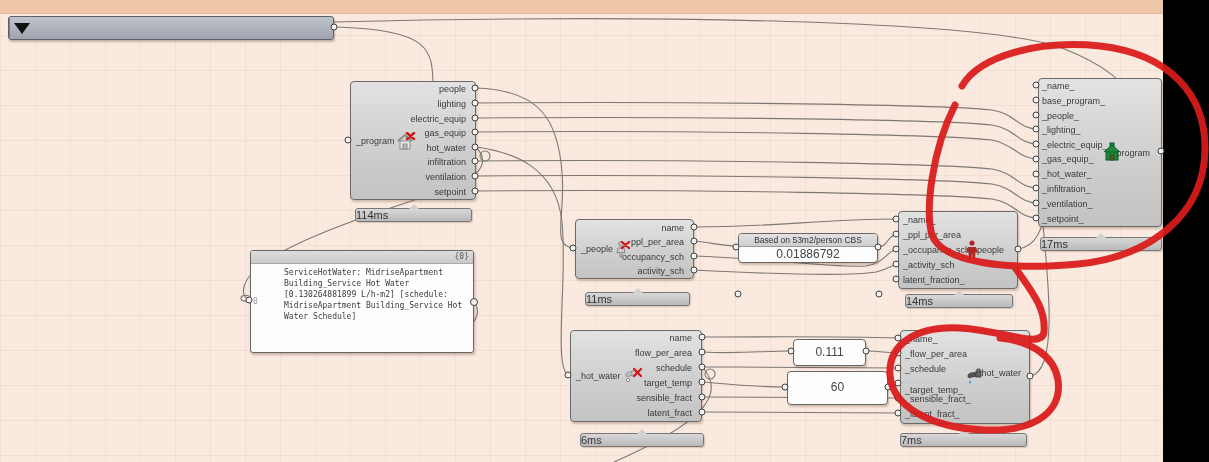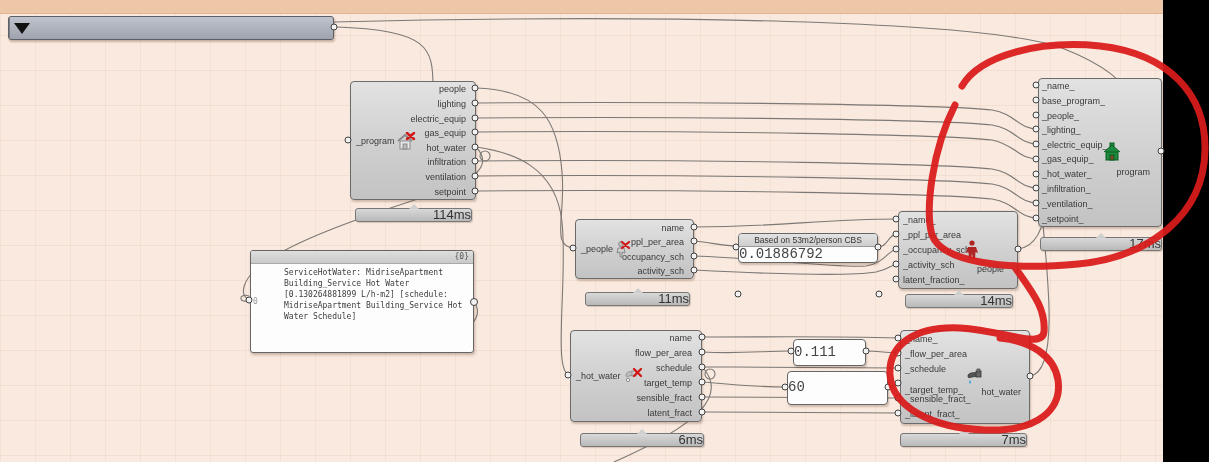--- a/index.html
+++ b/index.html
@@ -11,32 +11,32 @@
       #f9e9de;}
   .topstrip{position:absolute;left:0;top:0;width:100%;height:13px;background:#eec6a8;border-bottom:1px solid #e3b394;}
   svg.layer{position:absolute;left:0;top:0;pointer-events:none;}
   
   .comp{position:absolute;background:linear-gradient(180deg,#e2e2e2,#cfcfcf 55%,#c3c3c3);
     border:1px solid #6b6b6b;border-radius:4px;box-shadow:1px 2px 2px rgba(90,50,30,.25);}
   .port{position:absolute;height:12px;line-height:12px;font-size:9px;color:#3a3a3a;white-space:nowrap;}
   .port.o{text-align:right;}
   .port.ri{text-align:left;}
   .cicon{position:absolute;}
-  .complabel{position:absolute;font-size:9px;color:#3a3a3a;height:12px;line-height:12px;white-space:nowrap;margin-top:19px;}
+  .complabel{position:absolute;font-size:9px;color:#3a3a3a;height:12px;line-height:12px;white-space:nowrap;}
   
   .timer{position:absolute;background:linear-gradient(180deg,#d8d8d8,#b9b9b9);border:1px solid #777;
-    border-radius:3px;font-size:13px;color:#333;text-align:right;line-height:12px;box-shadow:1px 1px 1px rgba(90,50,30,.2);}
+    border-radius:3px;font-size:11px;color:#333;text-align:left;line-height:12px;box-shadow:1px 1px 1px rgba(90,50,30,.2);}
   .timer .notch{position:absolute;left:50%;top:-5px;margin-left:-5px;width:0;height:0;
     border-left:5px solid transparent;border-right:5px solid transparent;border-bottom:5px solid #cfcfcf;}
   
   .panel{position:absolute;background:#fdfdfd;border:1px solid #666;border-radius:4px;overflow:hidden;
     box-shadow:1px 2px 2px rgba(90,50,30,.25);}
   .panel .phead{background:linear-gradient(180deg,#e3e3e3,#cecece);border-bottom:1px solid #999;
     font-size:8.5px;color:#333;text-align:center;line-height:12px;height:12px;}
-  .panel .pval{font-family:Liberation Mono, monospace;font-size:14px;color:#444;text-align:left;}
+  .panel .pval{font-family:Liberation Sans, sans-serif;font-size:12px;color:#444;text-align:center;}
   .textpanel{position:absolute;background:#fdfdfd;border:1px solid #666;border-radius:3px;overflow:hidden;
     box-shadow:1px 2px 3px rgba(90,50,30,.3);}
   .textpanel .thead{height:12px;background:linear-gradient(180deg,#dedede,#c9c9c9);border-bottom:1px solid #aaa;
     font-family:"DejaVu Sans Mono", monospace;font-size:8px;color:#555;text-align:right;padding-right:4px;line-height:12px;}
   .textpanel .tbody{position:absolute;left:13px;right:2px;top:16px;bottom:2px;
     font-family:"DejaVu Sans Mono", monospace;font-size:8px;line-height:11px;color:#3c3c3c;margin-left:20px;}
   .textpanel .tindex{position:absolute;left:2px;top:46px;font-family:"DejaVu Sans Mono", monospace;font-size:8px;color:#999;}
   
   .vlist{position:absolute;left:8px;top:16px;width:324px;height:22px;border:1px solid #5c5f66;border-radius:3px;
     background:linear-gradient(180deg,#bfc3cc,#9fa3ad);display:flex;align-items:center;

